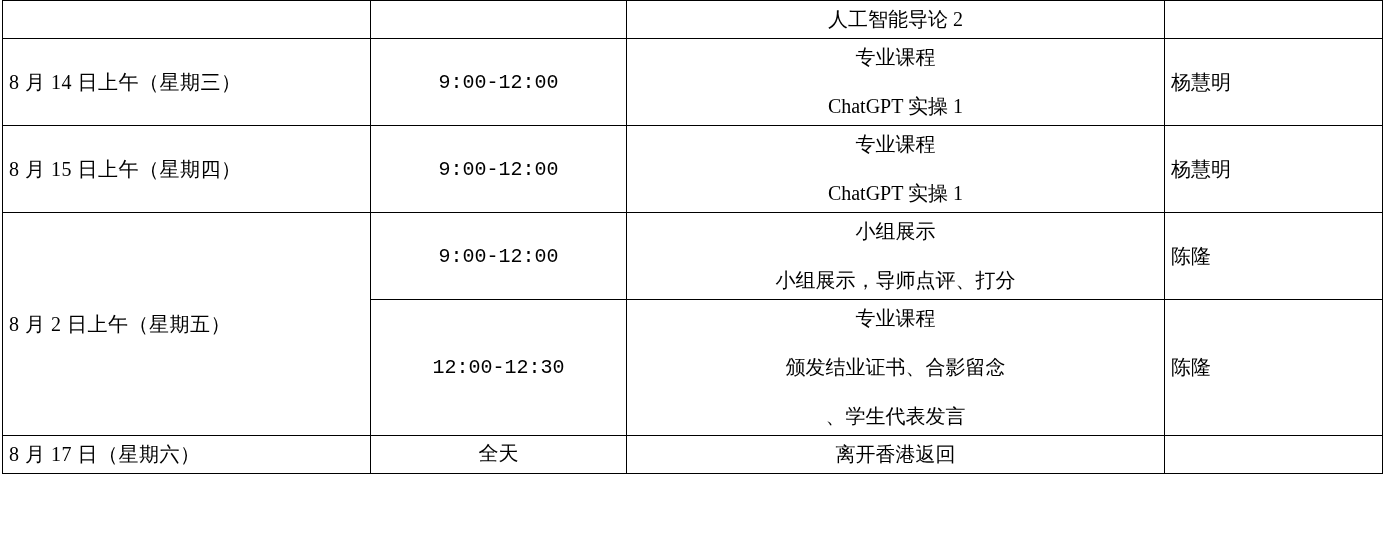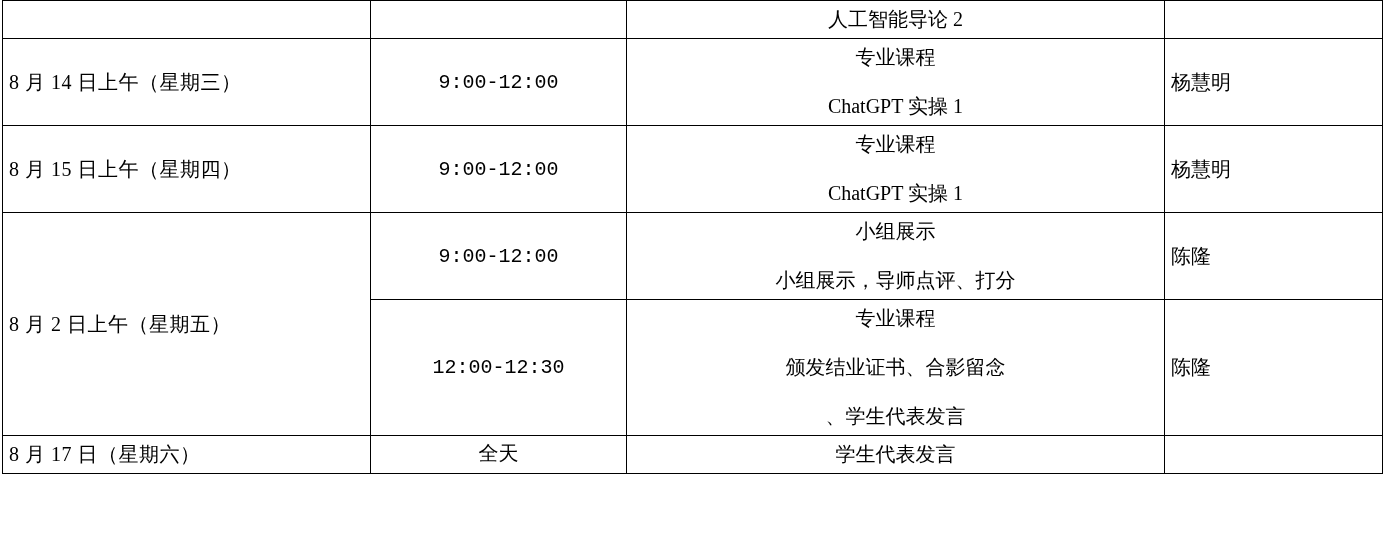--- a/index.html
+++ b/index.html
@@ -121,20 +121,20 @@
           <span class="line">颁发结业证书、合影留念</span>
           <span class="line">、学生代表发言</span>
         </td>
         <td class="host">陈隆</td>
       </tr>
 
       <tr>
         <td class="date">8 月 17 日（星期六）</td>
         <td class="time">全天</td>
         <td class="topic">
-          <span class="line">学生代表发言</span>
+          <span class="line">离开香港返回</span>
         </td>
         <td class="host"></td>
       </tr>
 
     </tbody>
   </table>
 </div>
 
 </body></html>

